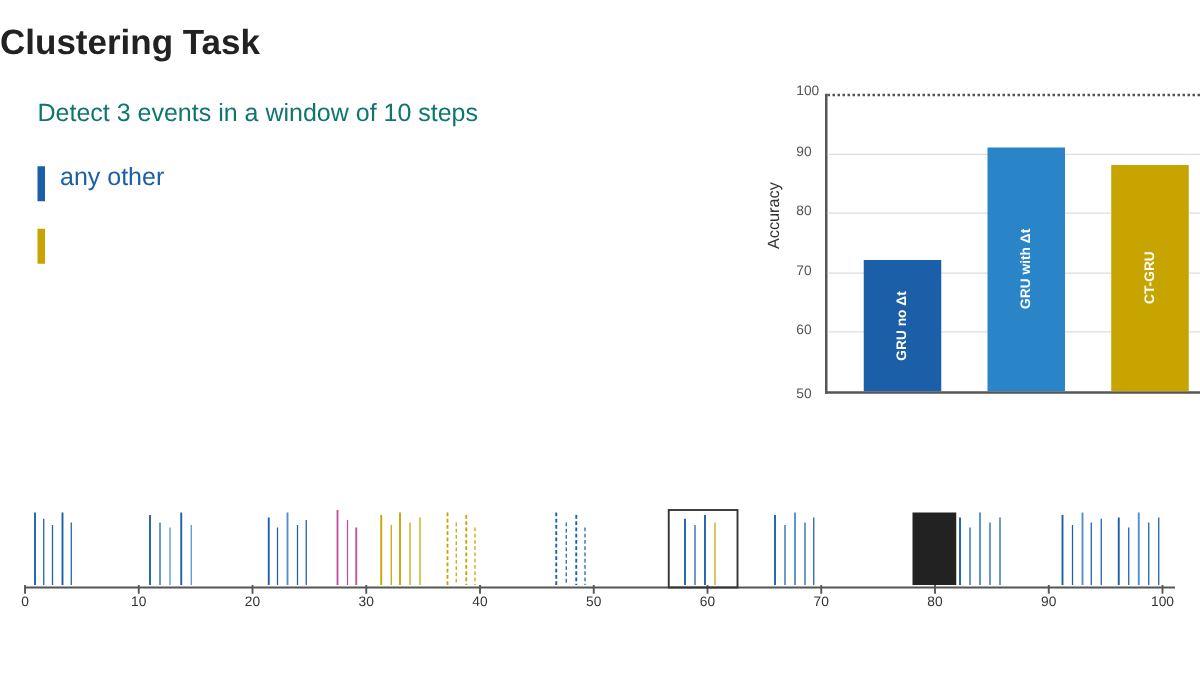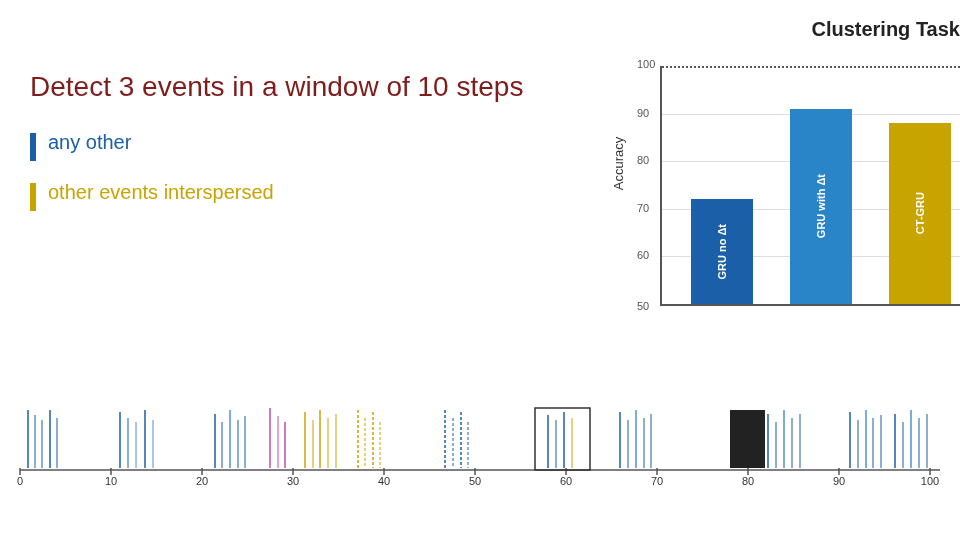--- a/index.html
+++ b/index.html
@@ -6,43 +6,43 @@
     body {
       width: 960px;
       height: 540px;
       background: #fff;
       font-family: 'Arial', sans-serif;
       overflow: hidden;
       position: relative;
     }
 
     .page-title {
-      text-align: right;
-      font-size: 20px;
+      text-align: left;
+      font-size: 28px;
       font-weight: bold;
       color: #222;
       padding-top: 18px;
       padding-bottom: 10px;
     }
 
     .content-area {
       display: flex;
       flex-direction: row;
       padding: 0 30px;
       margin-top: 10px;
     }
 
     .left-panel {
       flex: 1;
       padding-right: 20px;
     }
 
     .detect-text {
-      font-size: 28px;
-      color: #7f1d1d;
+      font-size: 20px;
+      color: #0f766e;
       margin-bottom: 28px;
       margin-top: 10px;
     }
 
     .bullet-item {
       display: flex;
       align-items: flex-start;
       margin-bottom: 20px;
     }
 
@@ -166,21 +166,20 @@
   <div class="left-panel">
     <div class="detect-text">Detect 3 events in a window of 10 steps</div>
 
     <div class="bullet-item">
       <div class="bullet-bar blue"></div>
       <span class="bullet-text">any other</span>
     </div>
 
     <div class="bullet-item">
       <div class="bullet-bar gold"></div>
-      <span class="bullet-text gold-text">other events interspersed</span>
     </div>
   </div>
 
   <div class="right-panel">
     <div style="position:relative; margin-left:40px;">
 
       <div style="position:absolute; left:-38px; top:90px; transform:rotate(-90deg); font-size:13px; color:#333; white-space:nowrap;">Accuracy</div>
 
       <div class="bar-chart-container">
 

